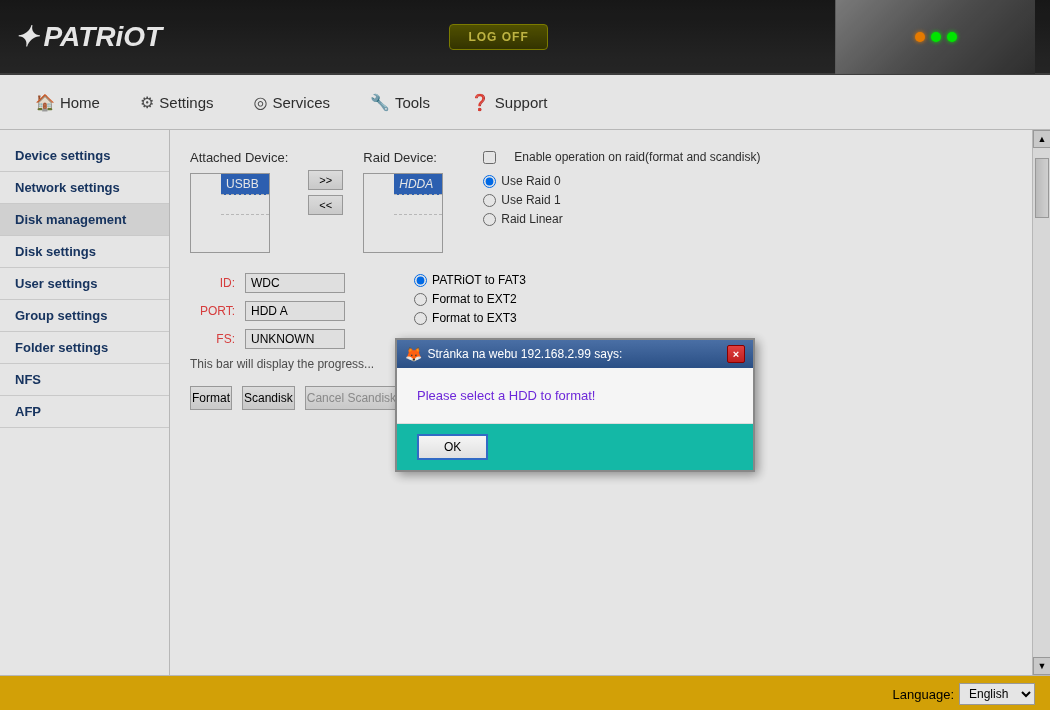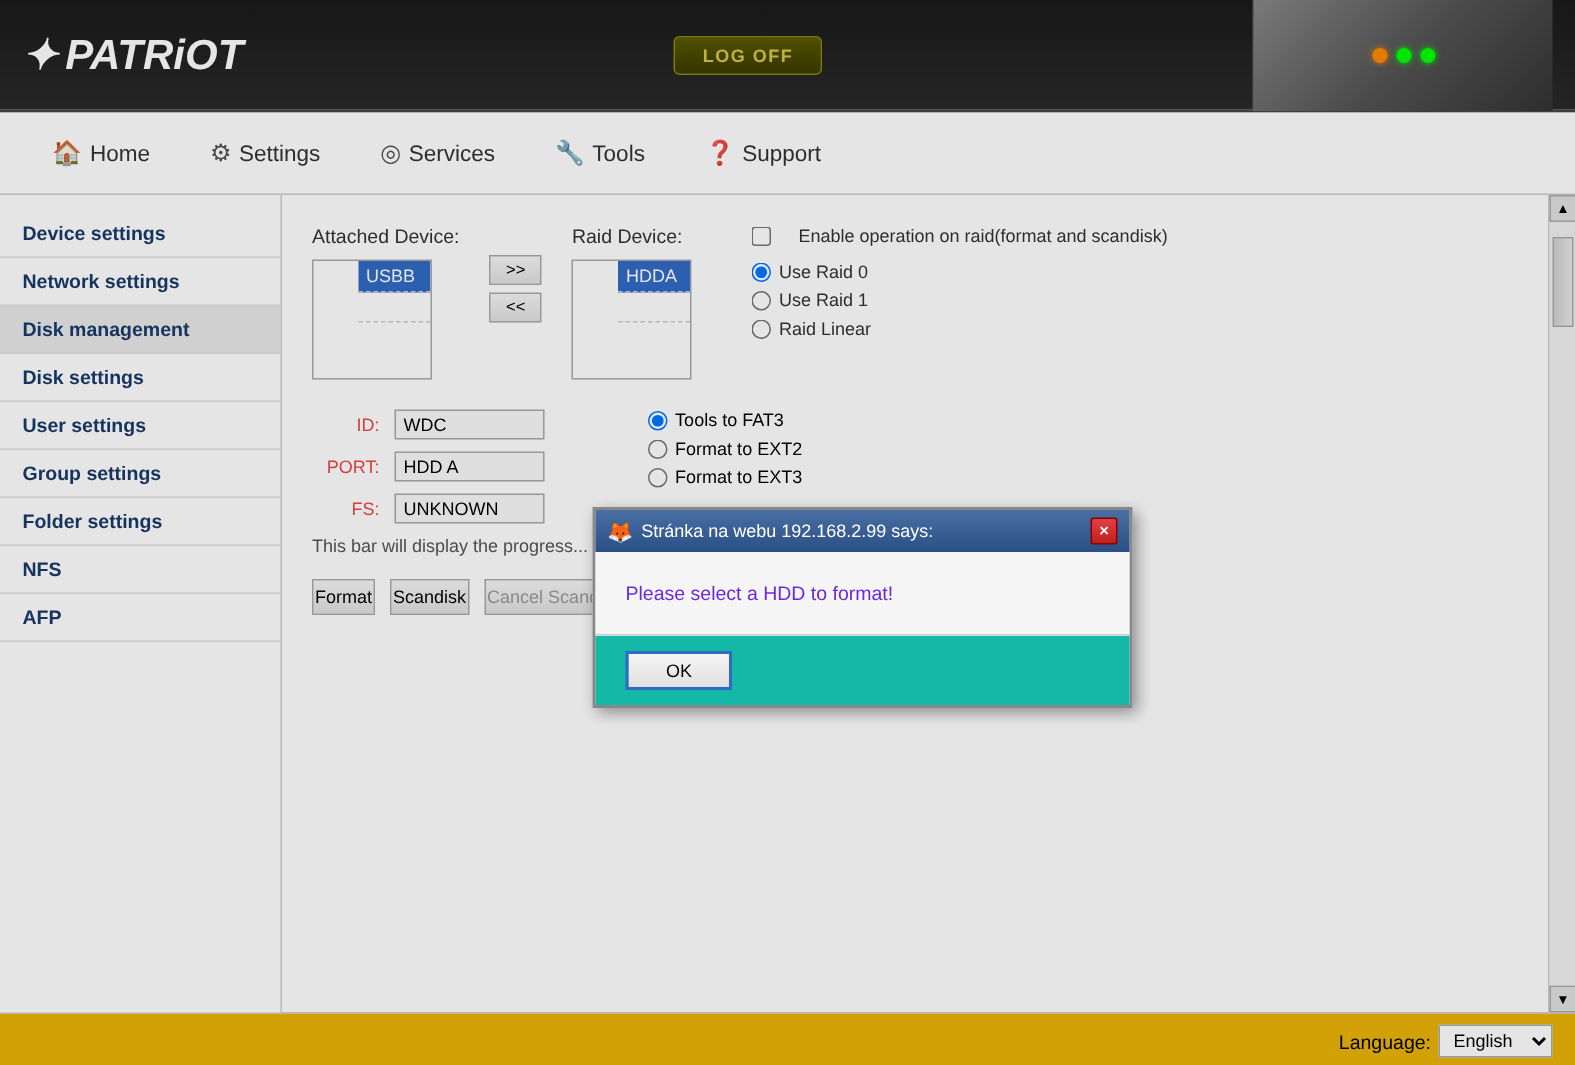--- a/index.html
+++ b/index.html
@@ -72,21 +72,21 @@
 
     
     #main {
       display: flex;
       height: calc(710px - 75px - 55px - 35px);
       background: white;
     }
 
     
     #sidebar {
-      width: 188px;
+      width: 170px;
       background: white;
       border-right: 1px solid #ccc;
       padding-top: 10px;
     }
     .sidebar-item {
       display: block;
       padding: 8px 15px;
       font-size: 13px;
       font-weight: bold;
       color: #1a3a6a;
@@ -340,21 +340,21 @@
         </div>
       </div>
 
       <div class="arrow-btns">
         <button class="arrow-btn">&gt;&gt;</button>
         <button class="arrow-btn">&lt;&lt;</button>
       </div>
 
       <div>
         <span style="font-size:13px; color:#333;">Raid Device:</span>
-        <div style="margin-top:8px;">
+        <div style="margin-top:8px;font-style:italic;">
           <div class="listbox">
             <div class="listbox-item selected">HDDA</div>
             <div class="listbox-item" style="border-bottom:1px dashed #ccc; height:20px;"></div>
           </div>
         </div>
       </div>
 
       <div style="margin-left:20px;">
         <div class="raid-checkbox-row">
           <input type="checkbox" id="enableRaid" style="">
@@ -390,21 +390,21 @@
         <div class="form-row">
           <span class="form-label">FS:</span>
           <input class="form-input" type="text" value="UNKNOWN" style="">
         </div>
         <div class="progress-bar-label">This bar will display the progress...</div>
       </div>
 
       <div>
         <div class="format-radio-row">
           <input type="radio" name="format" id="fat32" checked="" style="">
-          <label for="fat32">Tools to FAT3</label>
+          <label for="fat32">PATRiOT to FAT3</label>
         </div>
         <div class="format-radio-row">
           <input type="radio" name="format" id="ext2" style="">
           <label for="ext2">Format to EXT2</label>
         </div>
         <div class="format-radio-row">
           <input type="radio" name="format" id="ext3" style="">
           <label for="ext3">Format to EXT3</label>
         </div>
       </div>

